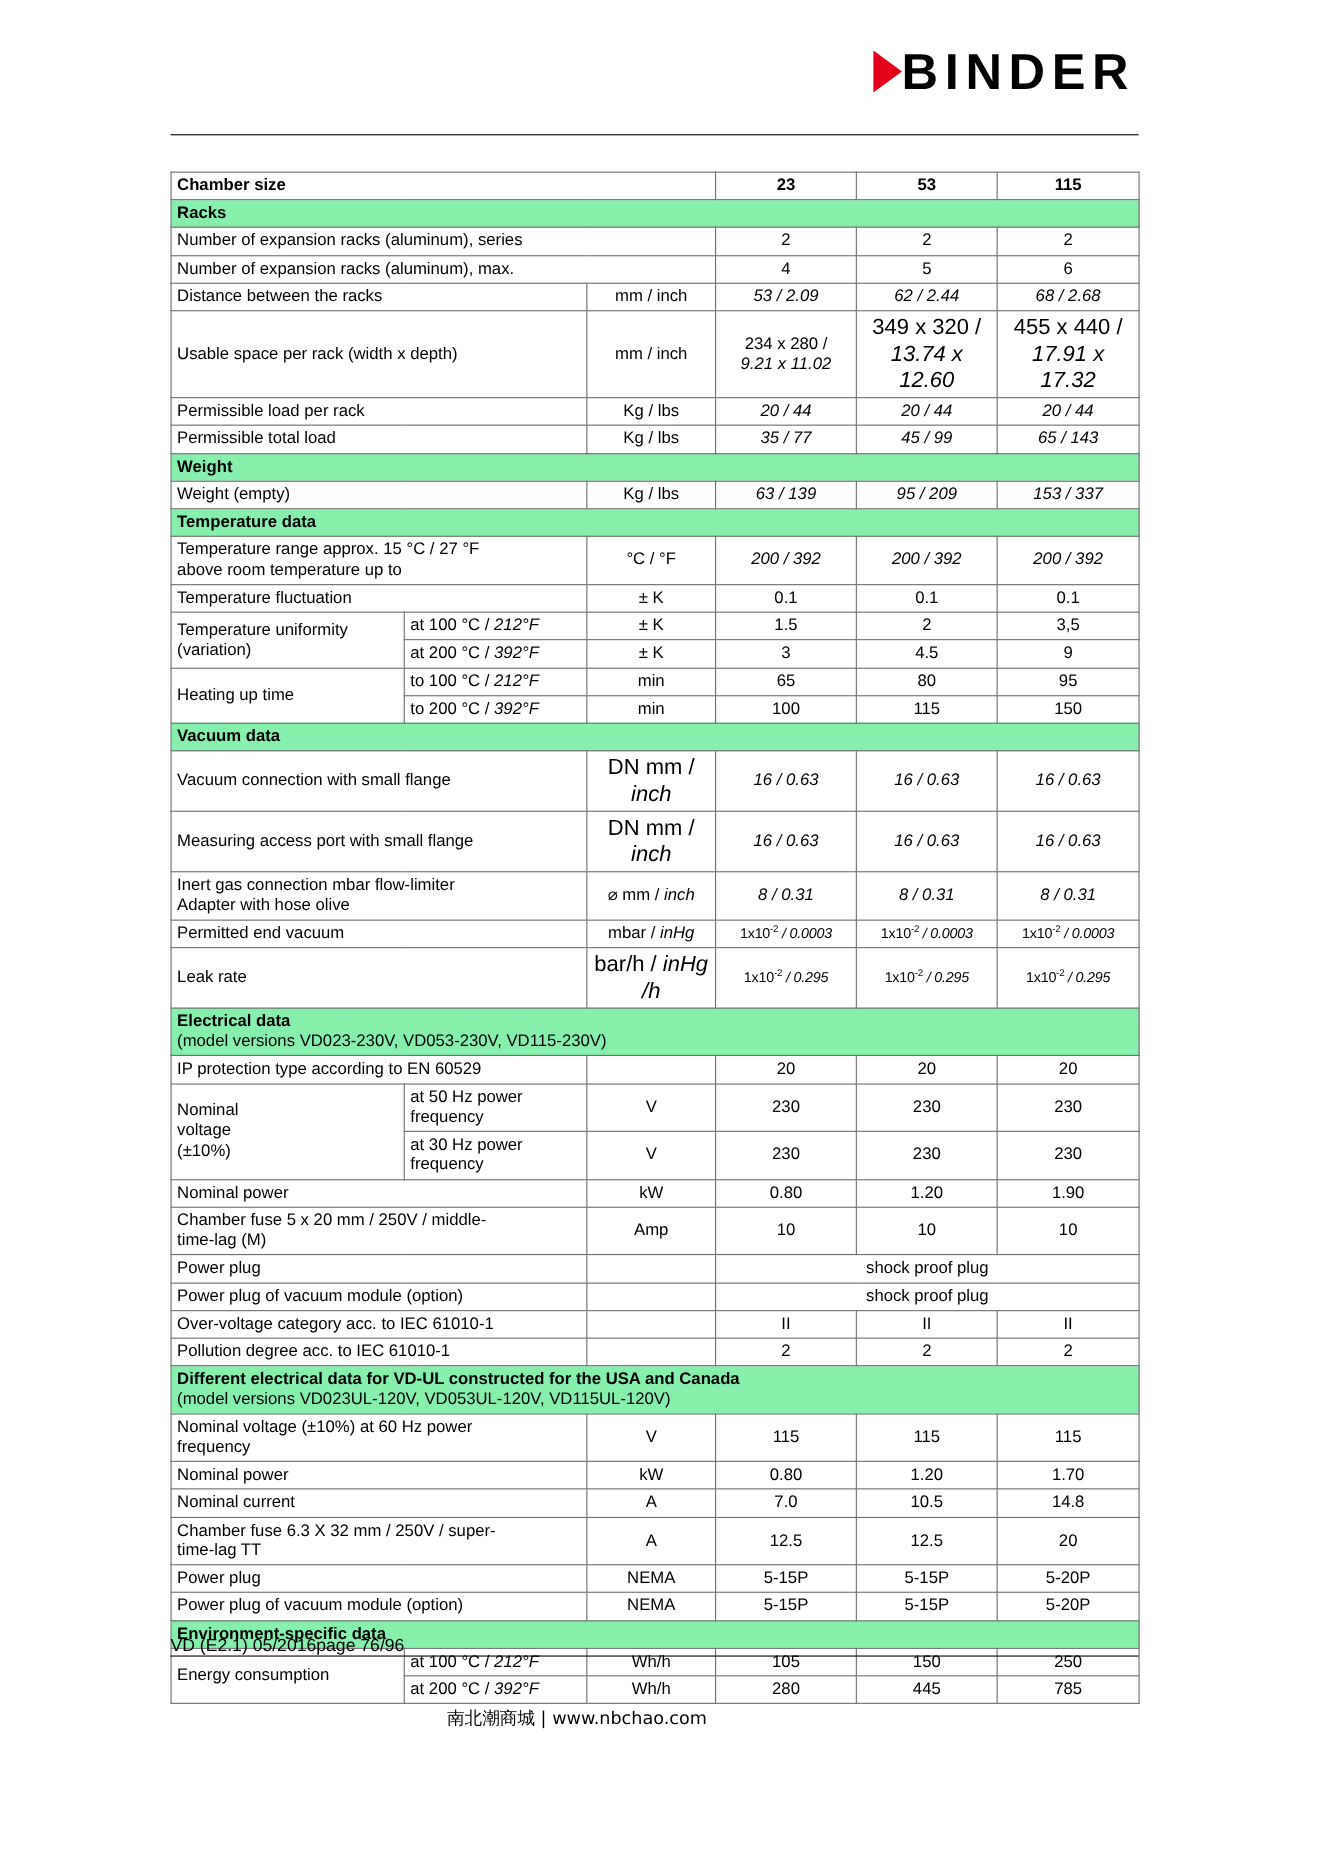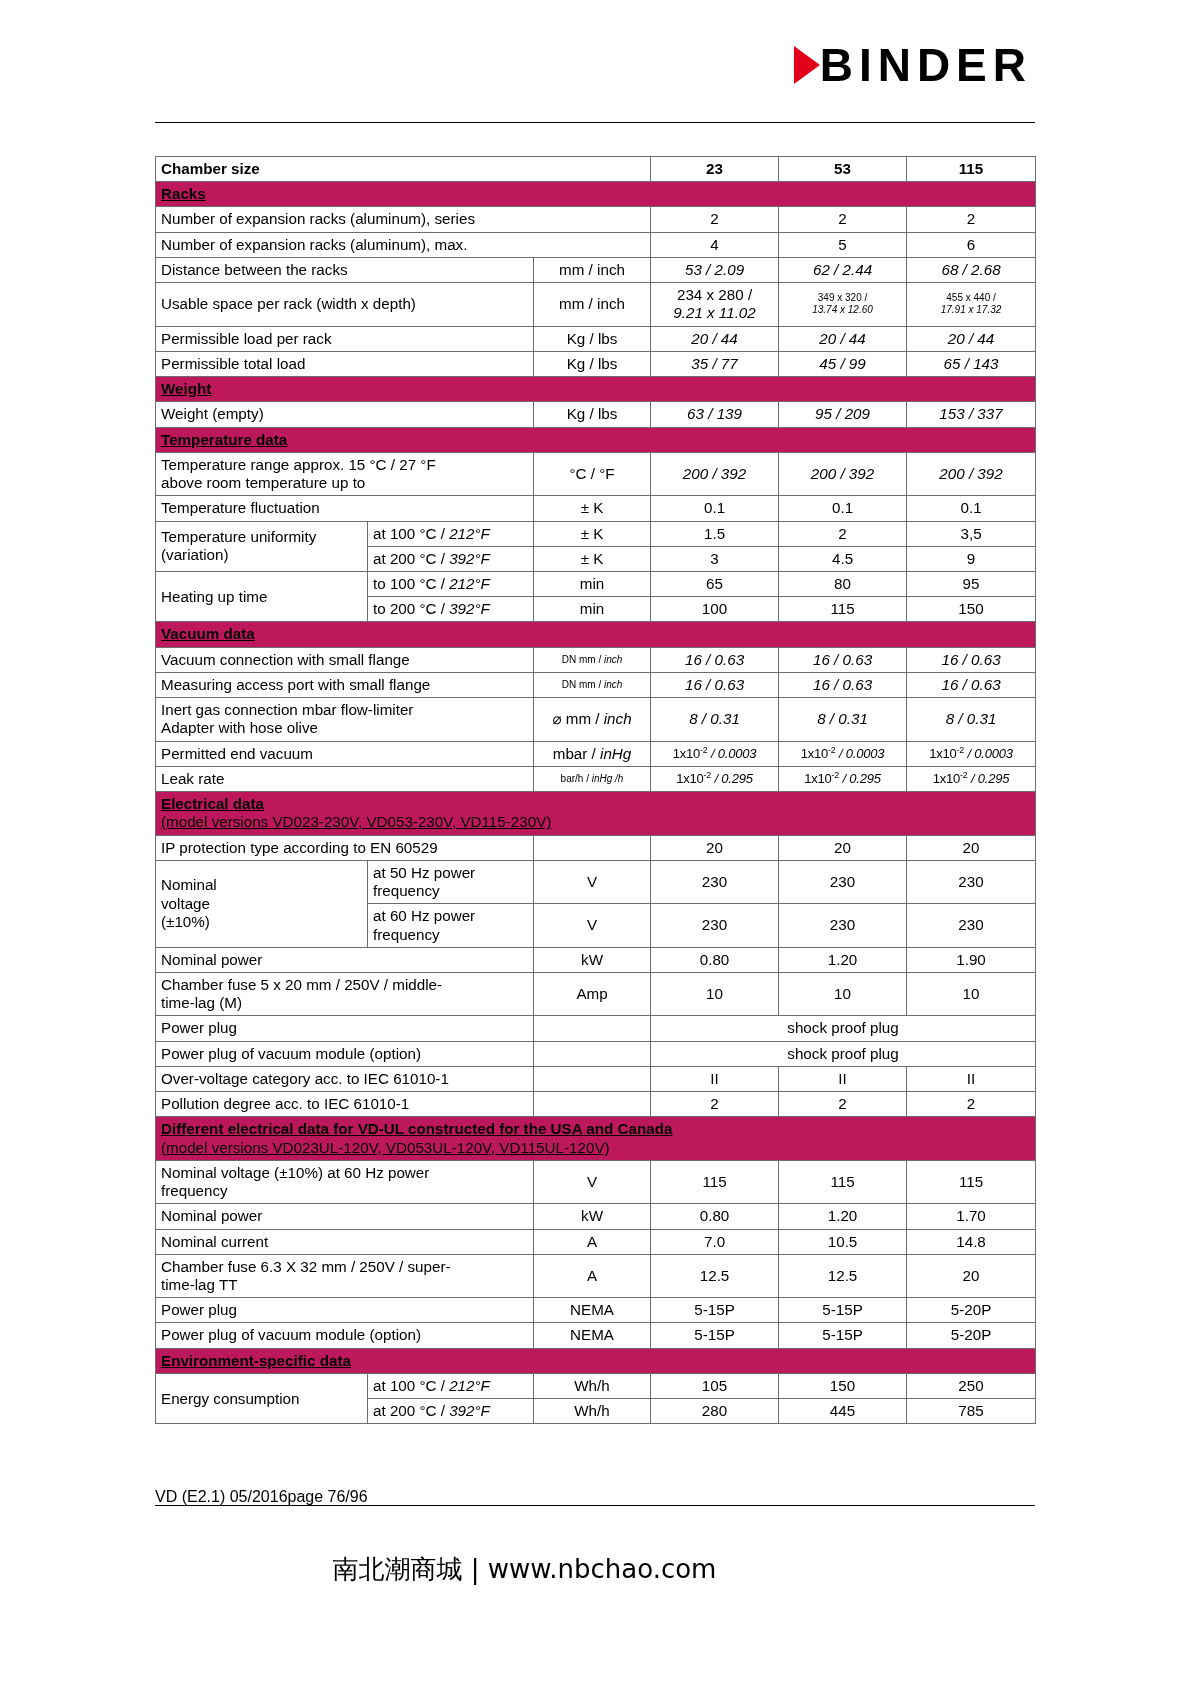--- a/index.html
+++ b/index.html
@@ -59,41 +59,41 @@
   col.c-v2      { width:128px; }
   col.c-v3      { width:129px; }
 
   .lbl { text-align:left; }
   .sub { text-align:left; }
   .unit { text-align:center; }
   .val { text-align:center; }
   .bold { font-weight:bold; }
   .it { font-style:italic;text-align:center; }
   .sec {
-    background:#be185d; font-weight:bold; text-align:left;text-decoration:underline;
+    background:#86efac; font-weight:bold; text-align:left;
   }
   .sec-sub { font-weight:normal; }
   .two-line { line-height:1.25; }
   sup { font-size:0.68em; vertical-align:super; line-height:0; }
-  .tight { padding-left:3px; padding-right:3px; font-size:10px; }
+  .tight { padding-left:3px; padding-right:3px; font-size:20px; }
   .tighter { padding-left:1px; padding-right:1px; font-size:13px; letter-spacing:-0.2px; }
 
   
   .footer-rule {
     position:absolute; left:155px; top:1505px; width:880px; height:1px;
     background:#000;
   }
   .footer {
     position:absolute; left:155px; top:1488px; width:880px;
     display:flex; justify-content:flex-start;
     font-size:16px;
   }
   .watermark {
     position:absolute; left:0; top:1552px; width:1049px;
-    text-align:center; font-size:26px;
+    text-align:center; font-size:16px;
     font-family:"DejaVu Sans", sans-serif;
   }
 </style>
 </head>
 <body>
 
 <div class="page">
 
   <div class="header">
     <div class="logo">
@@ -309,21 +309,21 @@
               <div>voltage</div>
               <div>(±10%)</div>
           </td>
           <td class="sub">at 50 Hz power frequency</td>
           <td class="unit">V</td>
           <td class="val">230</td>
           <td class="val">230</td>
           <td class="val">230</td>
         </tr>
         <tr>
-          <td class="sub">at 60 Hz power frequency</td>
+          <td class="sub">at 30 Hz power frequency</td>
           <td class="unit">V</td>
           <td class="val">230</td>
           <td class="val">230</td>
           <td class="val">230</td>
         </tr>
         <tr>
           <td class="lbl" colspan="2">Nominal power</td>
           <td class="unit">kW</td>
           <td class="val">0.80</td>
           <td class="val">1.20</td>

